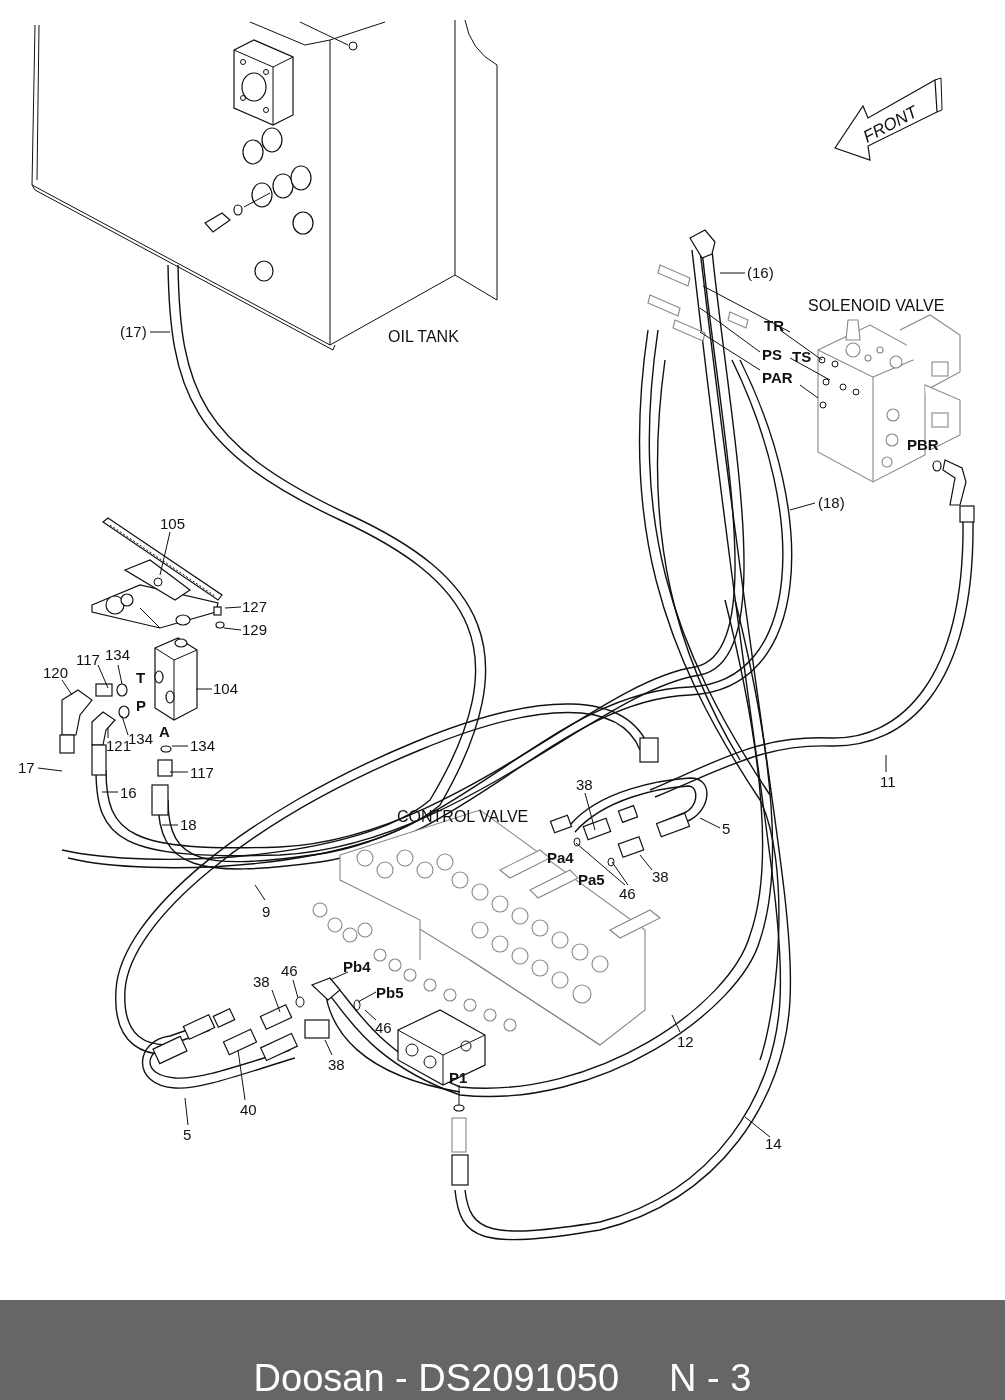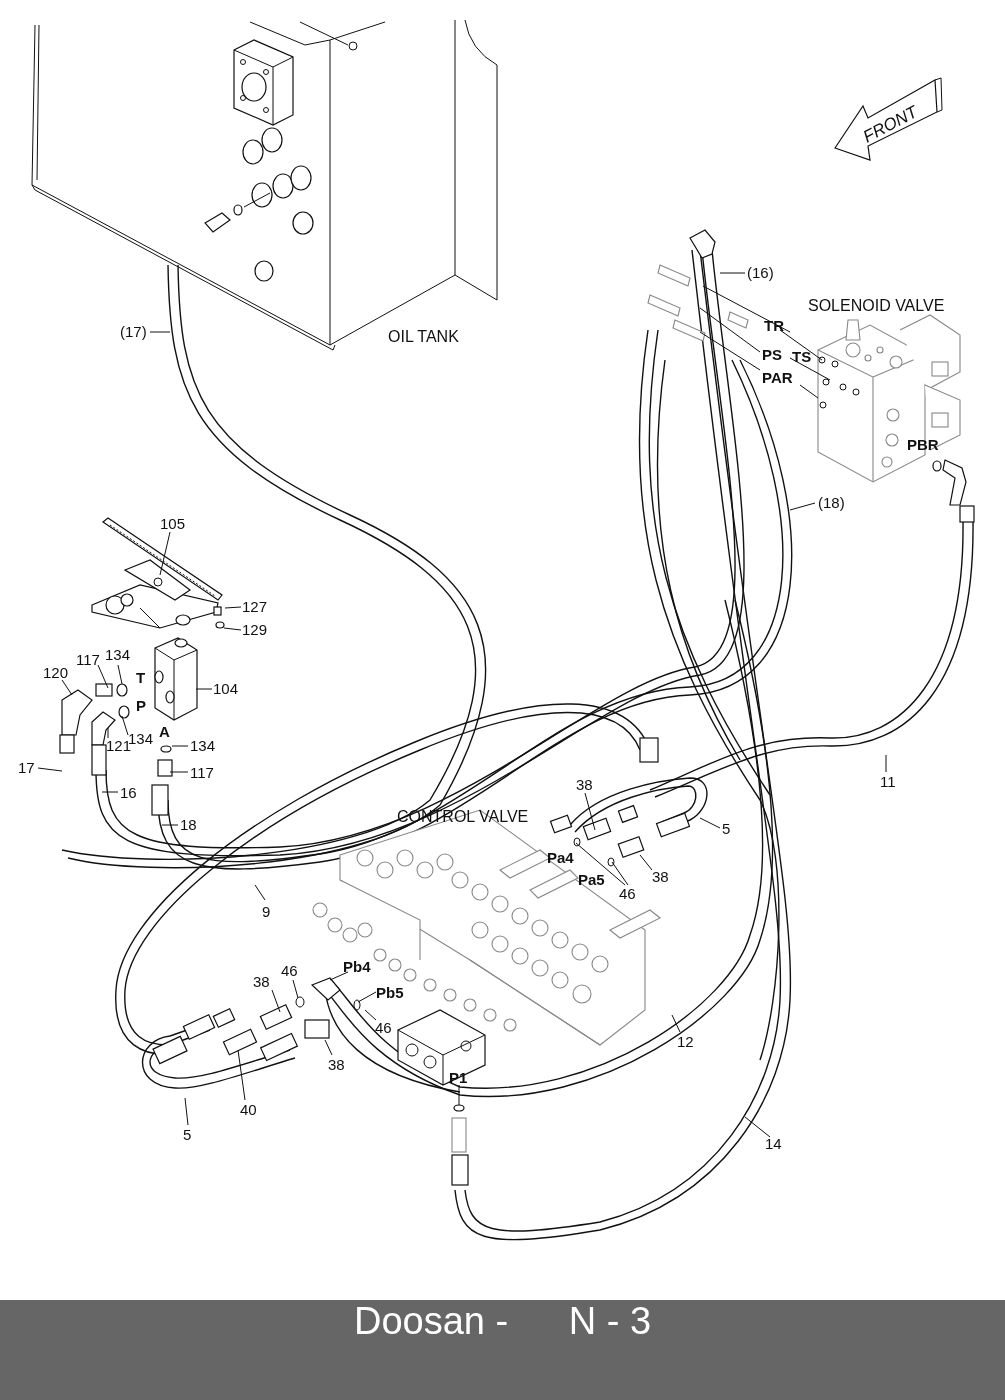--- a/index.html
+++ b/index.html
@@ -7,21 +7,21 @@
   #diagram { position: absolute; left: 0; top: 0; width: 1005px; height: 1300px; }
   #diagram text { font-family: "Liberation Sans", sans-serif; fill: #111; }
   .callout { font-size: 15px; }
   .port { font-size: 15px; font-weight: bold; }
   .big { font-size: 16px; }
   .hose { fill: none; stroke: #111; stroke-width: 1.4; }
   .ln { stroke: #111; stroke-width: 1; fill: none; }
   .part { fill: #fff; stroke: #111; stroke-width: 1.2; }
   .grey { fill: #fff; stroke: #888; stroke-width: 1.1; }
   .footer { position: absolute; left: 0; top: 1300px; width: 1005px; height: 100px; background: #666666; color: #ffffff;
-            display: flex; align-items: flex-start; justify-content: center; font-size: 38px; font-family: "Liberation Sans", sans-serif; }
+            display: flex; align-items: flex-end; justify-content: center; font-size: 38px; font-family: "Liberation Sans", sans-serif; }
   .footer span { white-space: pre; }
   .footer .gap { display: inline-block; width: 50px; }
 </style>
 </head>
 <body>
 
 <svg id="diagram" viewBox="0 0 1005 1300" xmlns="http://www.w3.org/2000/svg">
 
   <g>
     <path class="ln" d="M35 25 L32 185 L330 345 L455 275 L455 20"></path>
@@ -332,15 +332,16 @@
   <text class="callout" x="240" y="1115">40</text>
   <text class="callout" x="328" y="1070">38</text>
   <text class="callout" x="183" y="1140">5</text>
 </svg>
 
 <div class="footer">
   <span>Doosan</span>
   <span> </span>
   <span>-</span>
   <span> </span>
+  <span>DS2091050</span>
   <span class="gap"></span>
   <span>N - 3</span>
 </div>
 
 </body></html>

